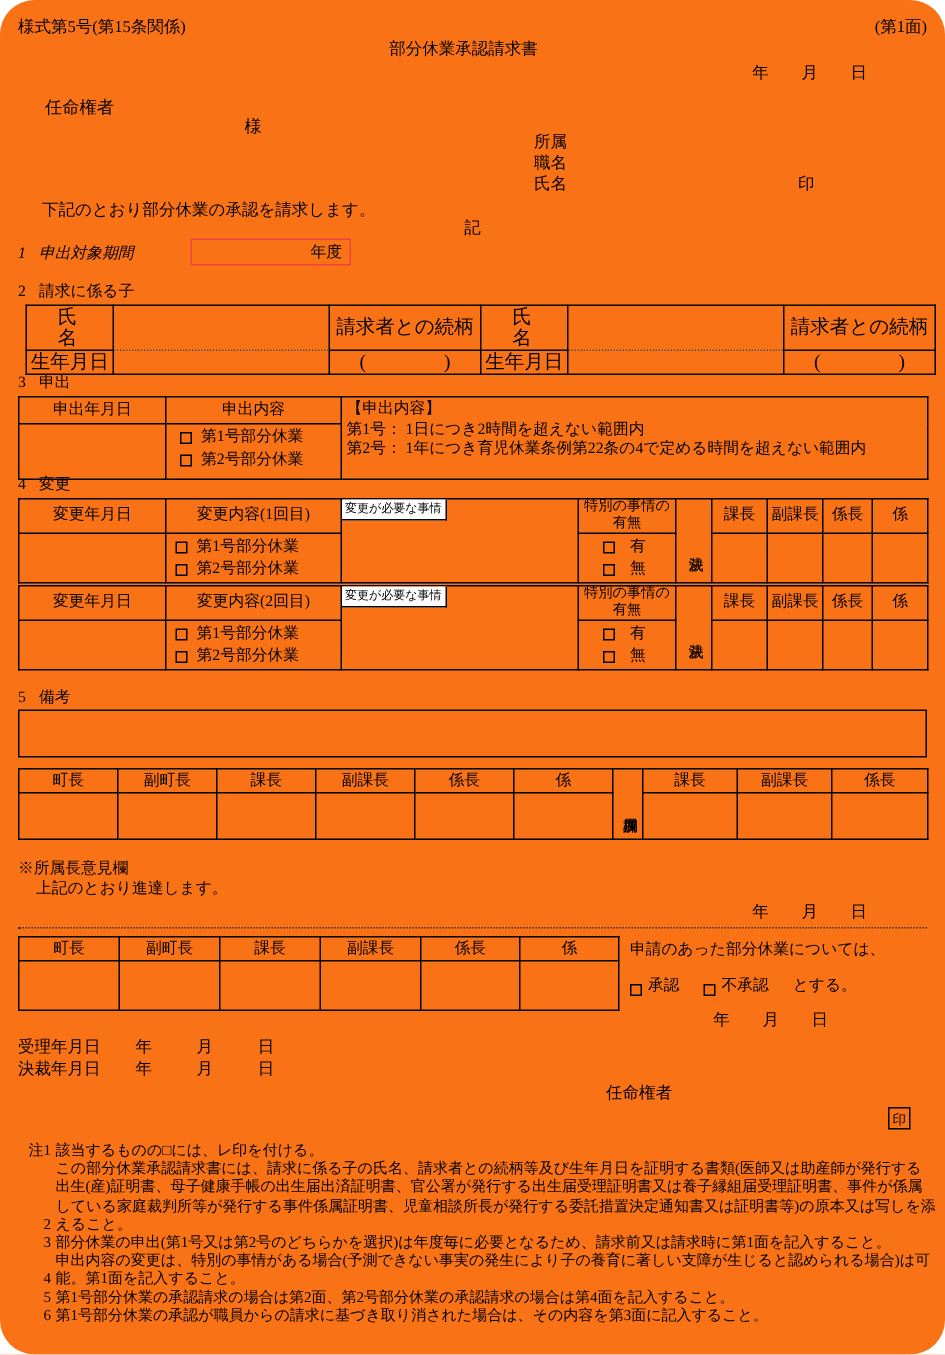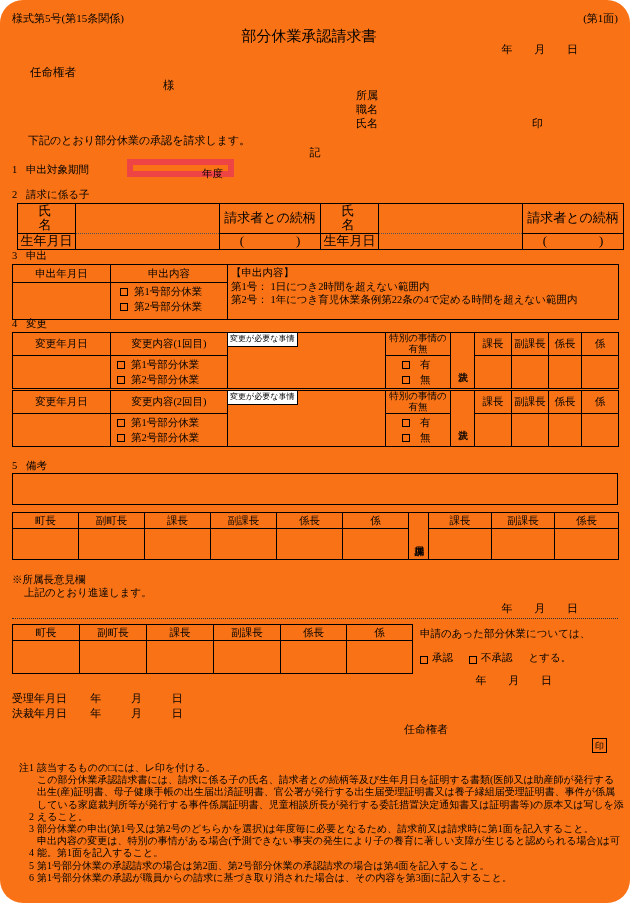--- a/index.html
+++ b/index.html
@@ -21,40 +21,40 @@
     line-height: 1.25;
     border-radius: 23px;
   }
 
   
   .abs { position: absolute; white-space: nowrap; }
 
   
   .form-no   { left: 12px;  top: 12px;  font-size: 11px; }
   .page-no   { right: 12px; top: 12px;  font-size: 11px; }
-  .doc-title { left: 0; right: 12px; top: 27px; text-align: center; font-size: 15px; white-space: normal; }
+  .doc-title { left: 0; right: 12px; top: 27px; text-align: center; font-size: 11px; white-space: normal; }
   .date-line-top { left: 492px; top: 43px; font-size: 11px; letter-spacing: 0; }
   .date-line-top span { display: inline-block; }
   .appointer { left: 30px; top: 65px; font-size: 11.5px; }
   .sama      { left: 163px; top: 78px; font-size: 11.5px; }
   .affil-block { left: 356px; top: 88px; font-size: 11px; line-height: 1.32; white-space: nowrap; }
   .affil-row { position: relative; height: 14px; }
   .affil-seal { position: absolute; left: 176px; top: 0; }
   .request-sentence { left: 28px; top: 134px; font-size: 11px; }
   .ki { left: 0; right: 0; top: 146px; text-align: center; font-size: 11px; }
 
   
   .sec-label { font-size: 10.5px; }
   .sec-num   { display: inline-block; width: 14px; }
 
   
-  .s1-label { left: 12px; top: 163px; }
+  .s1-label { left: 12px; top: 163px; font-style: italic; }
   .s1-box {
     left: 127px; top: 159px; width: 107px; height: 18px;
-    border: 6px solid #ef4444; box-sizing: border-box;
+    border: 1px solid #ef4444; box-sizing: border-box;
   }
   .s1-box-text { position: absolute; right: 5px; top: 2px; font-size: 10.5px; }
 
   
   .s2-label { left: 12px; top: 188px; }
   .tbl-child {
     position: absolute; left: 17px; top: 203px; width: 606px;
     border-collapse: collapse; table-layout: fixed;
     font-size: 13px;
   }

